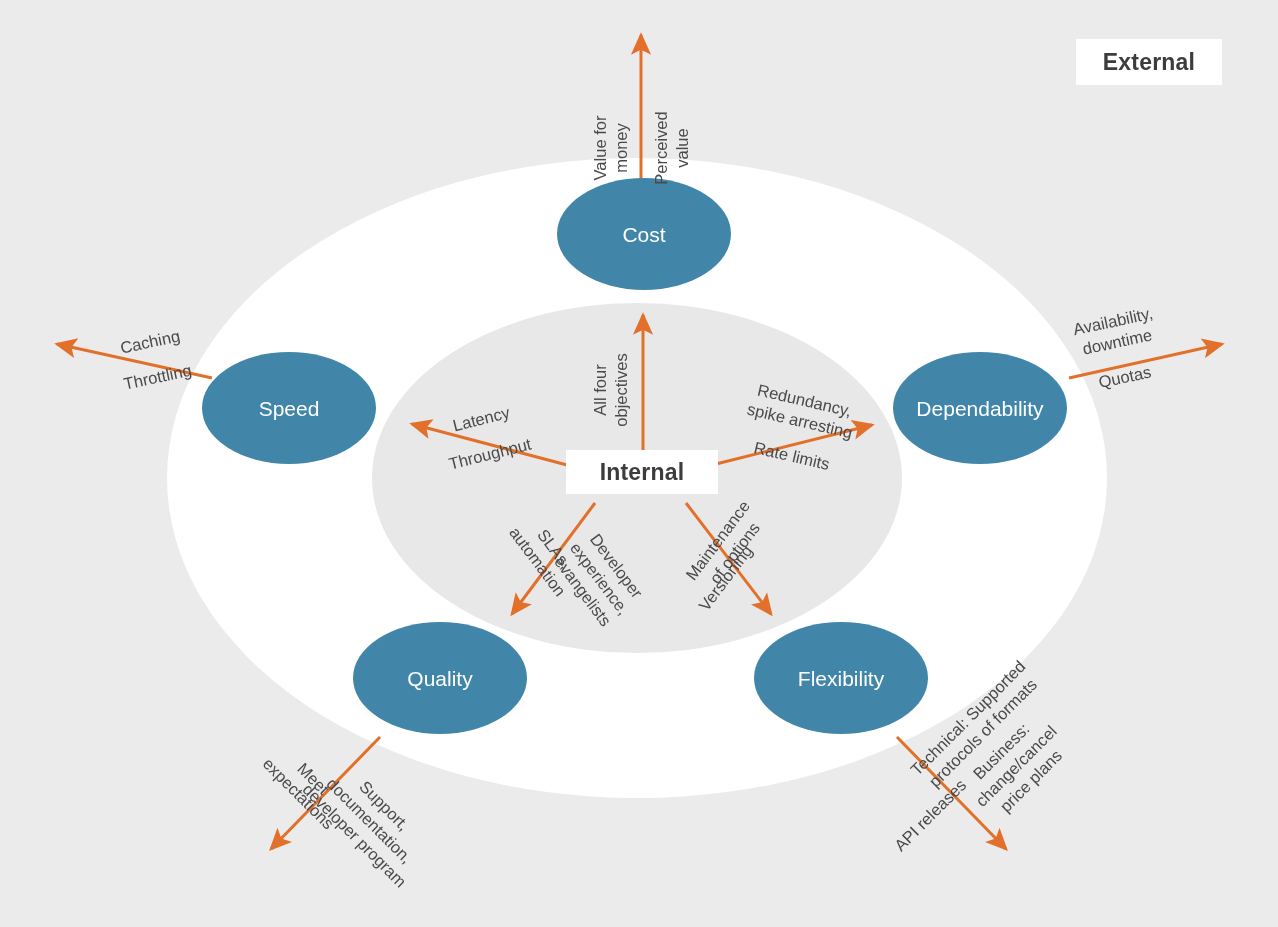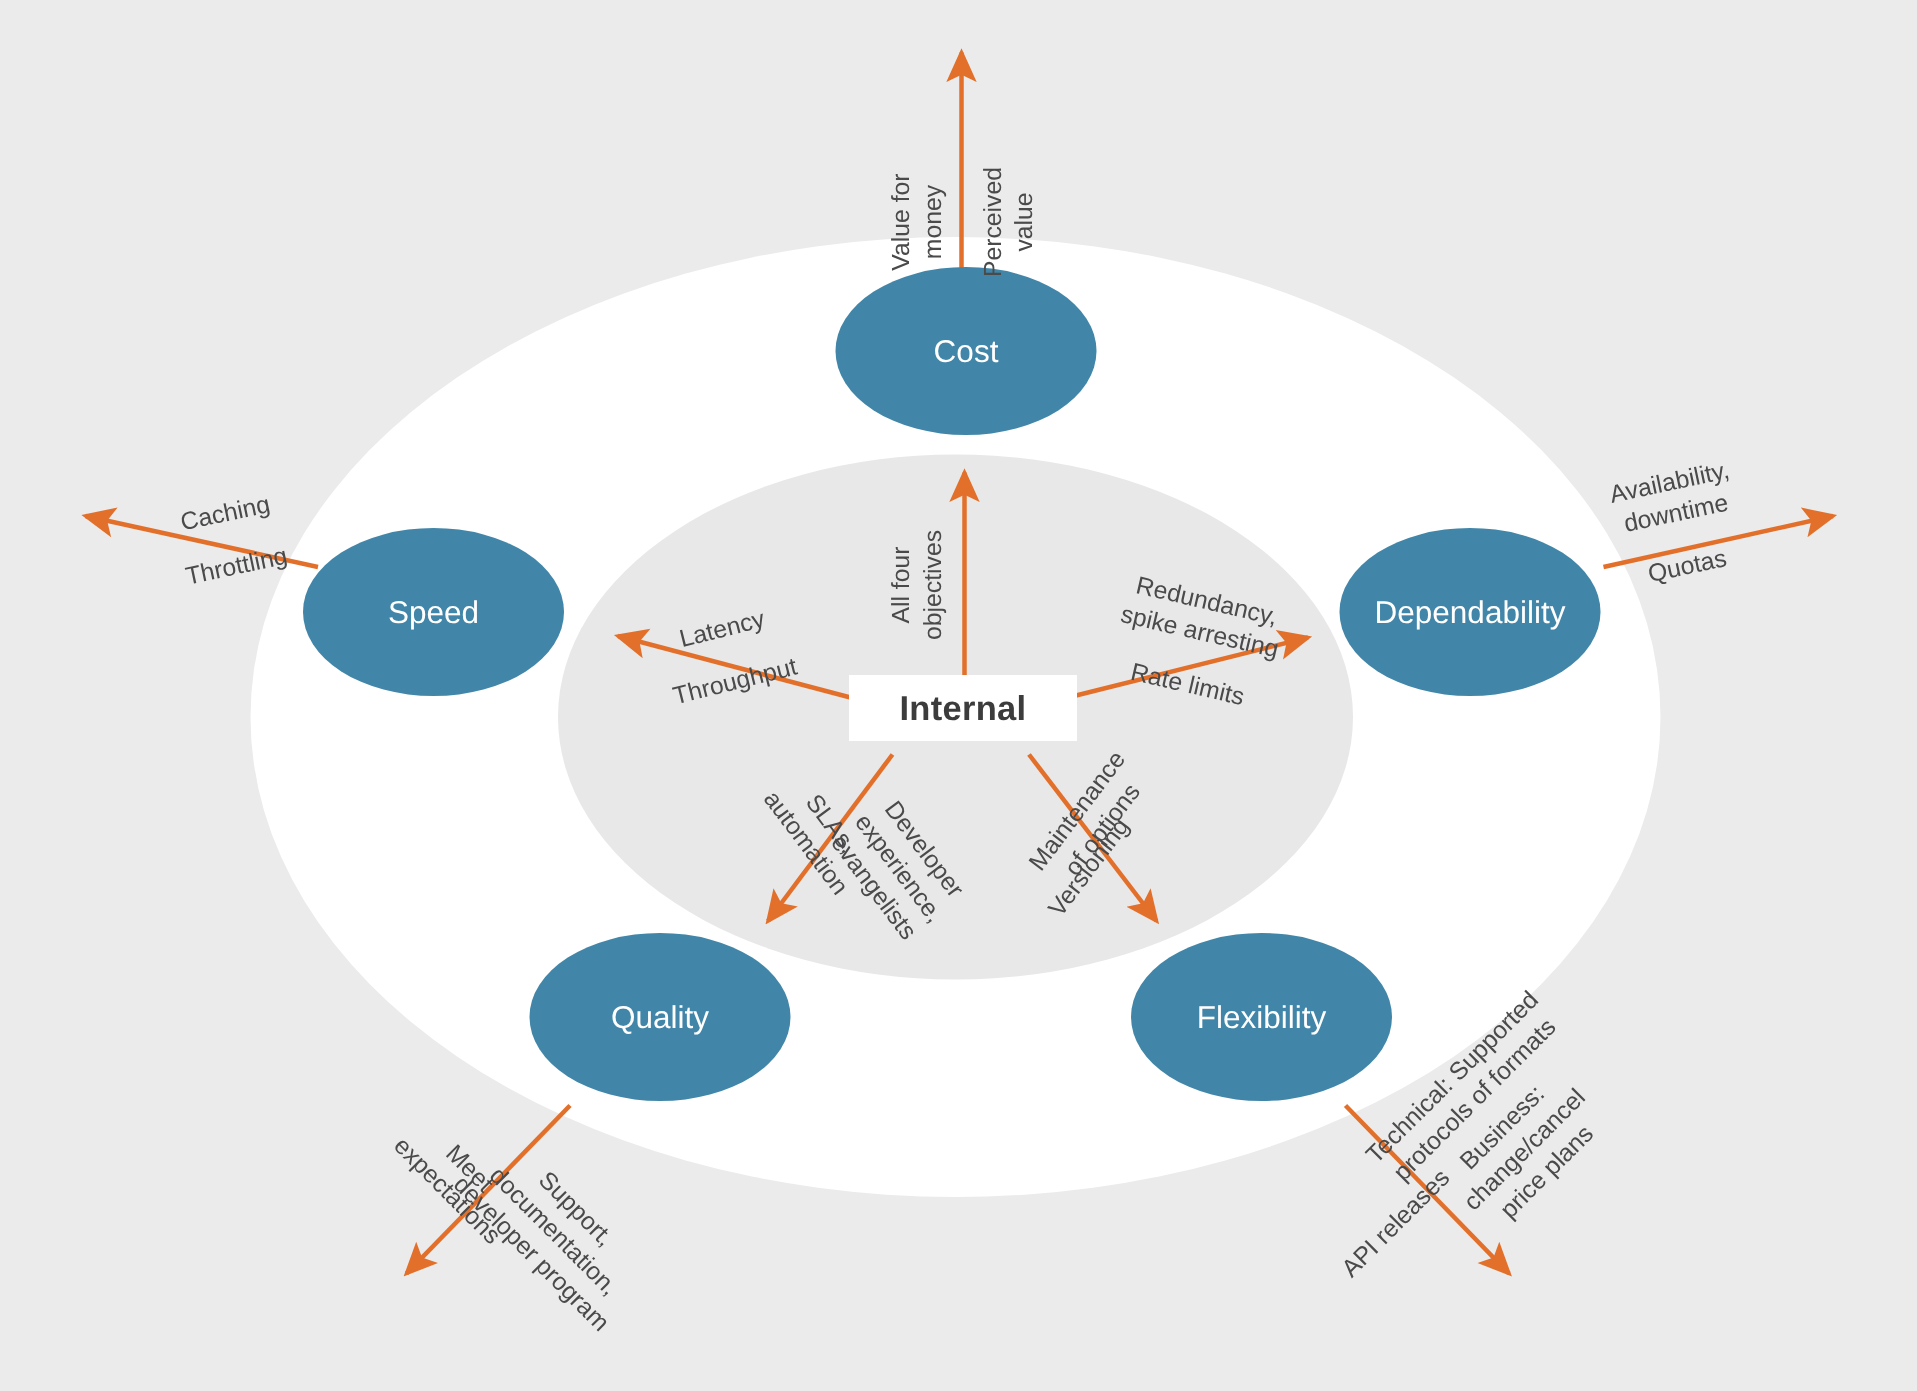--- a/index.html
+++ b/index.html
@@ -204,16 +204,17 @@
       <text class="edge-text" x="1006" y="729" text-anchor="middle">protocols of formats</text>
       <text class="edge-text" x="1006" y="755" text-anchor="middle">Business:</text>
       <text class="edge-text" x="1006" y="776" text-anchor="middle">change/cancel</text>
       <text class="edge-text" x="1006" y="797" text-anchor="middle">price plans</text>
     </g>
     <g transform="rotate(-45 930 815)">
       <text class="edge-text" x="930" y="821" text-anchor="middle">API releases</text>
     </g>
   </svg>
 
+  <div class="box-label" id="external-box">External</div>
 
   <div class="box-label" id="internal-box">Internal</div>
 
 </div>
 
 </body></html>

